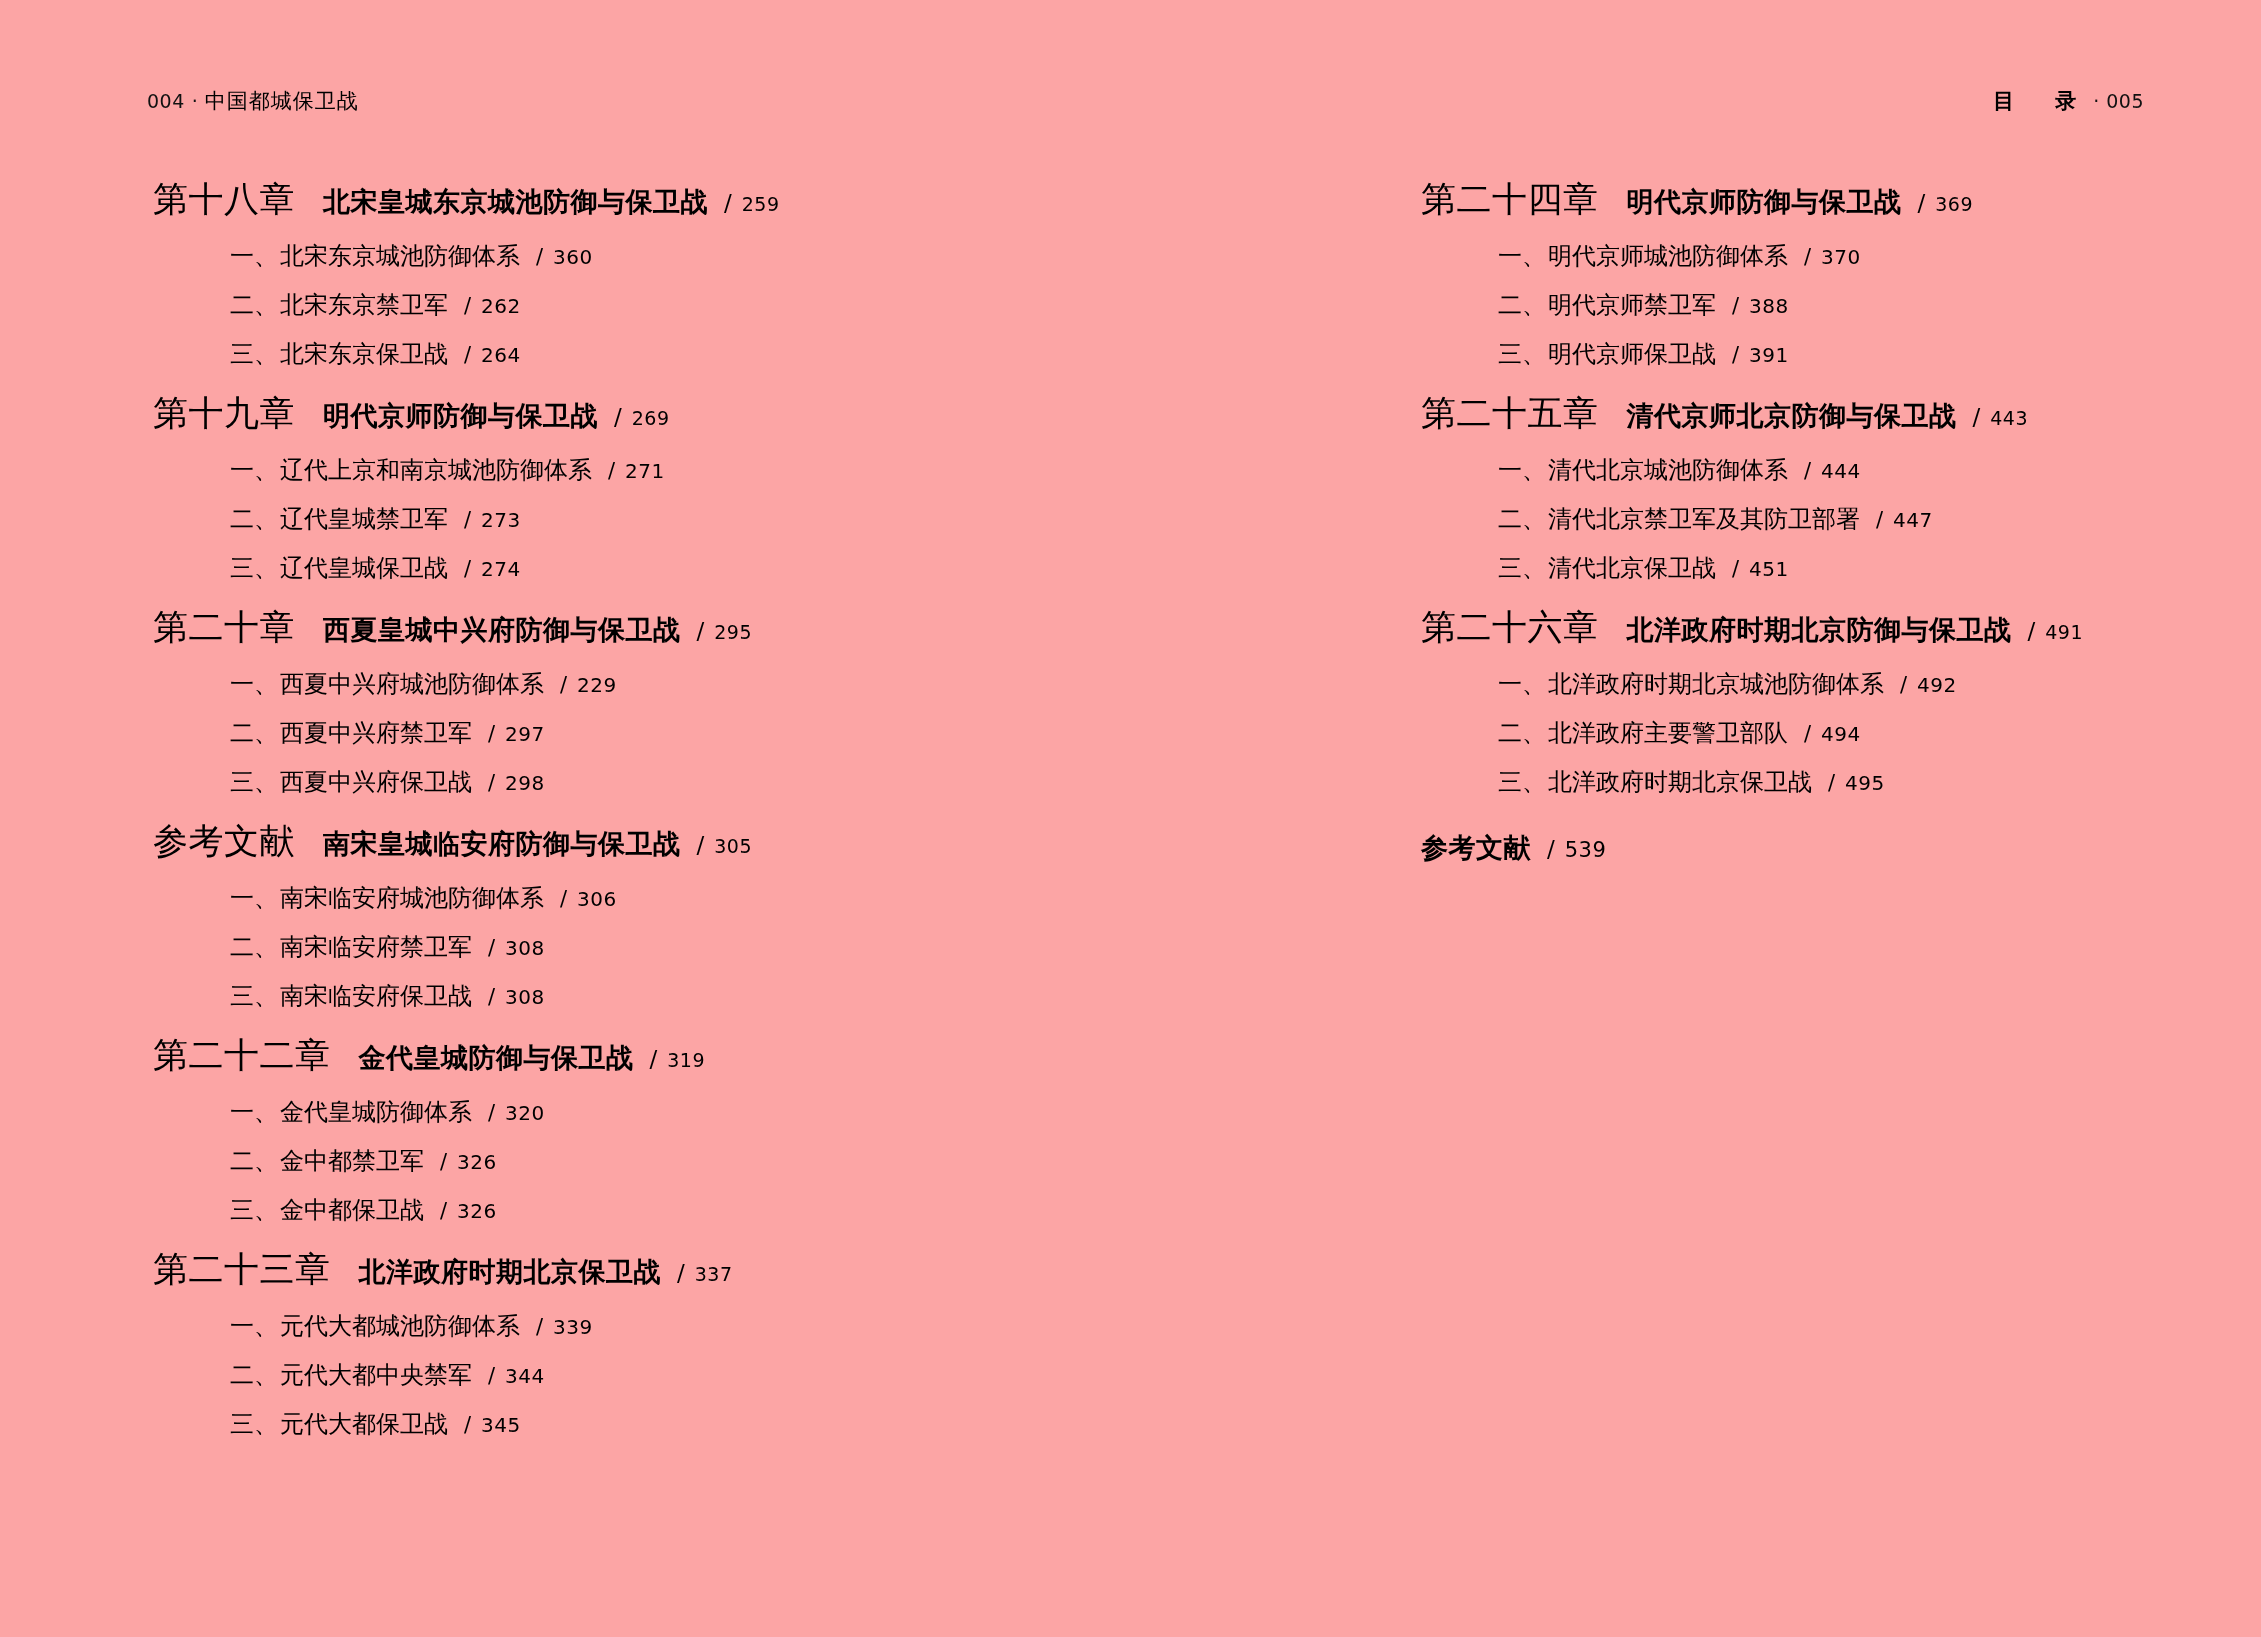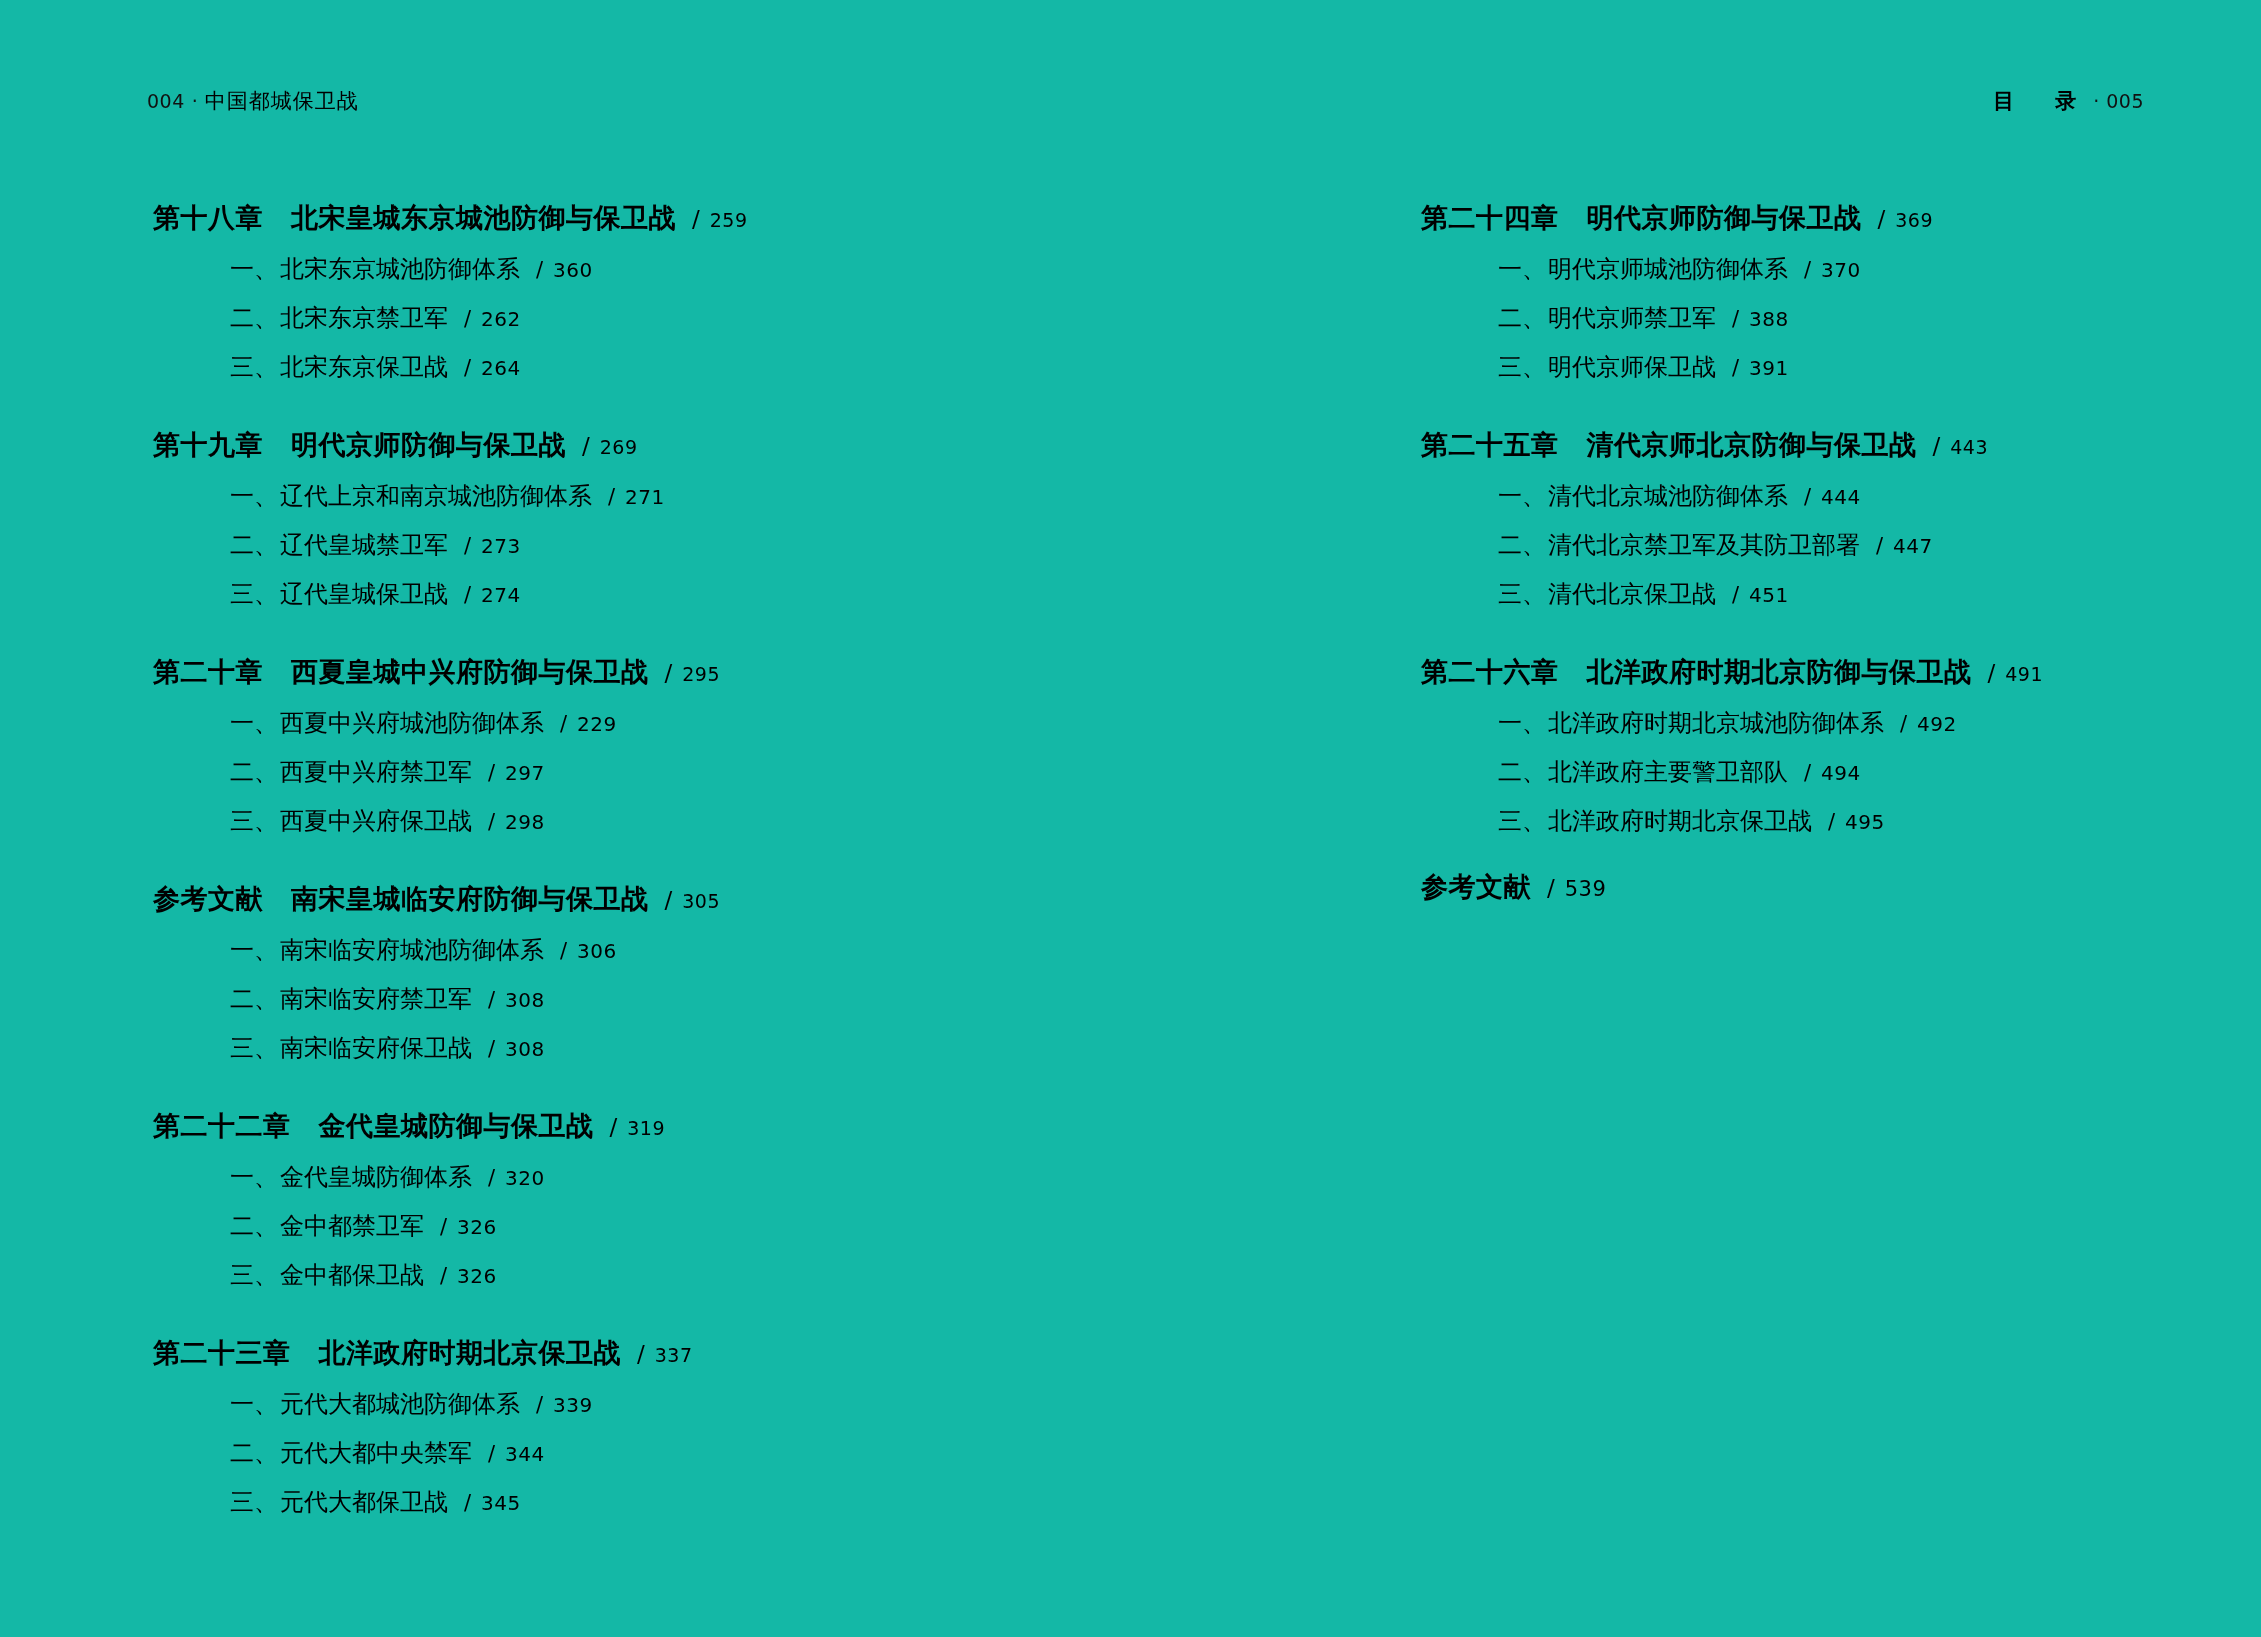--- a/index.html
+++ b/index.html
@@ -8,21 +8,21 @@
     background: #ffffff;
   }
   body {
     font-family: "DejaVu Sans", "Liberation Sans", sans-serif;
     color: #000000;
   }
   .page {
     position: relative;
     width: 2261px;
     height: 1638px;
-    background: #14b8a6;
+    background: #fca5a5;
     box-sizing: border-box;
     overflow: hidden;
   }
 
   
   .header-left {
     position: absolute;
     left: 147px;
     top: 87px;
     display: flex;
@@ -64,25 +64,24 @@
     margin-bottom: 2px;
   }
   .chapter-title-row {
     display: flex;
     align-items: baseline;
     white-space: nowrap;
     margin-top: 20px;
     margin-bottom: 6px;
   }
   .ch-label {
-    font-size: 27px;
-    font-weight: bold;
-    letter-spacing: 0.5px;
-    color: #000;
-    margin-top: 24px;
+    font-size: 35px;
+    font-weight: normal;
+    letter-spacing: 0.5px;
+    color: #000;
   }
   .ch-name {
     font-size: 27px;
     font-weight: bold;
     letter-spacing: 0.5px;
     color: #000;
     margin-left: 28px;
   }
   .ch-slash {
     font-size: 23px;

